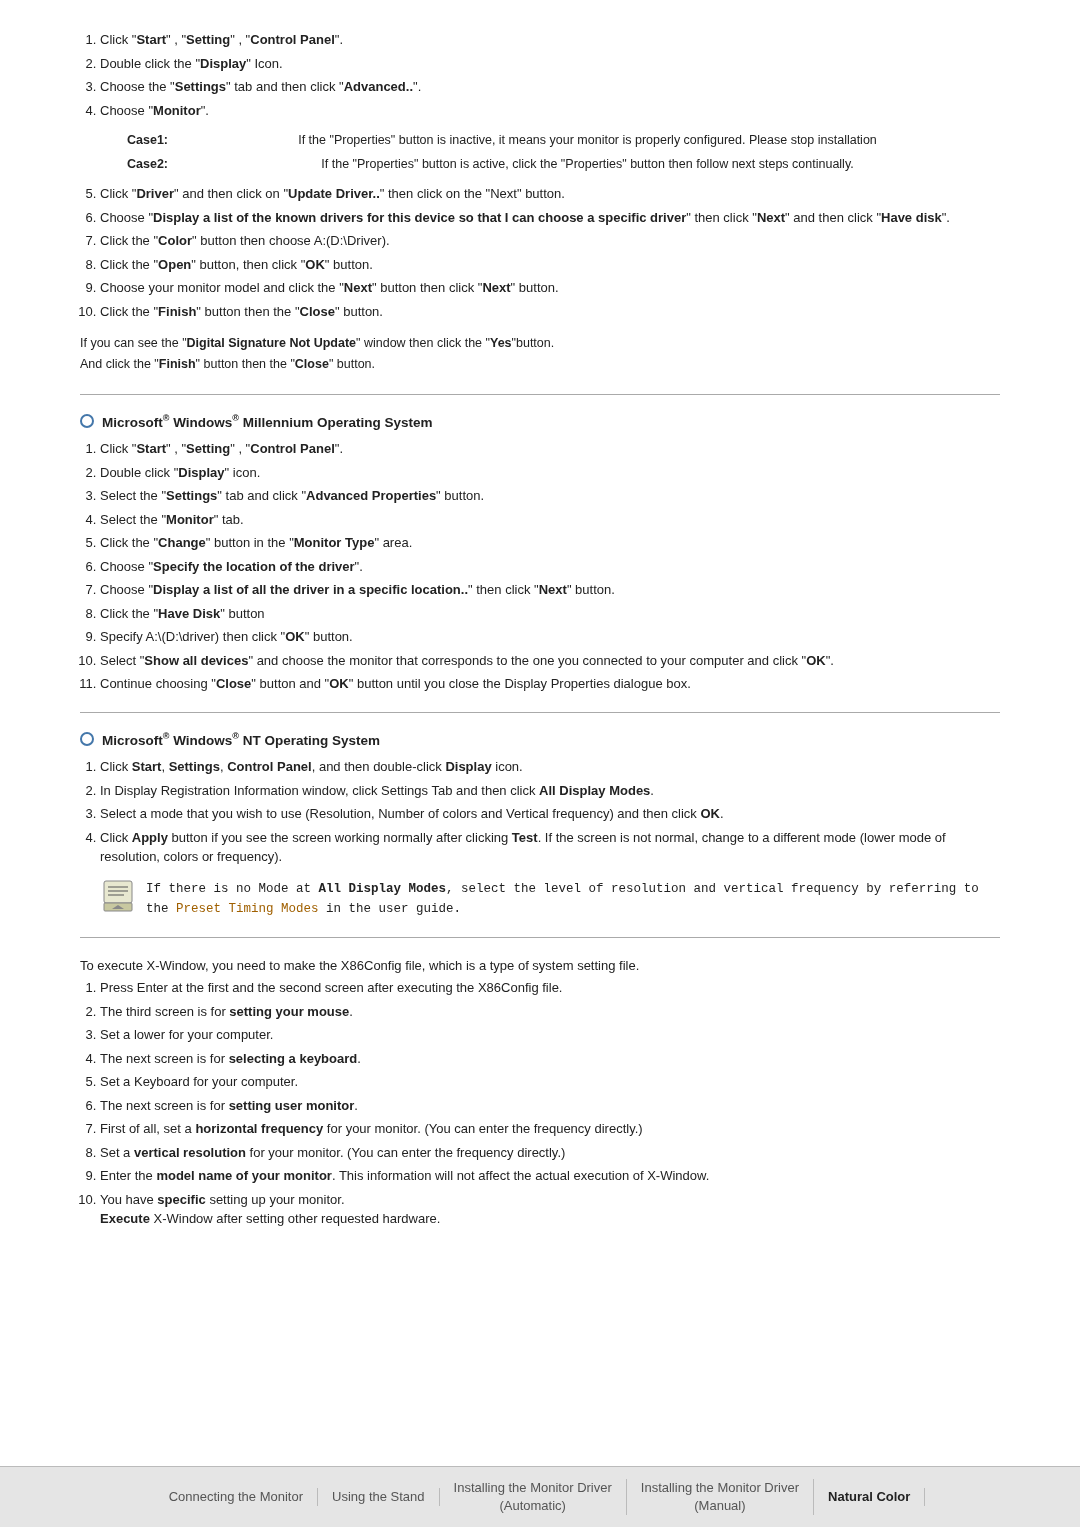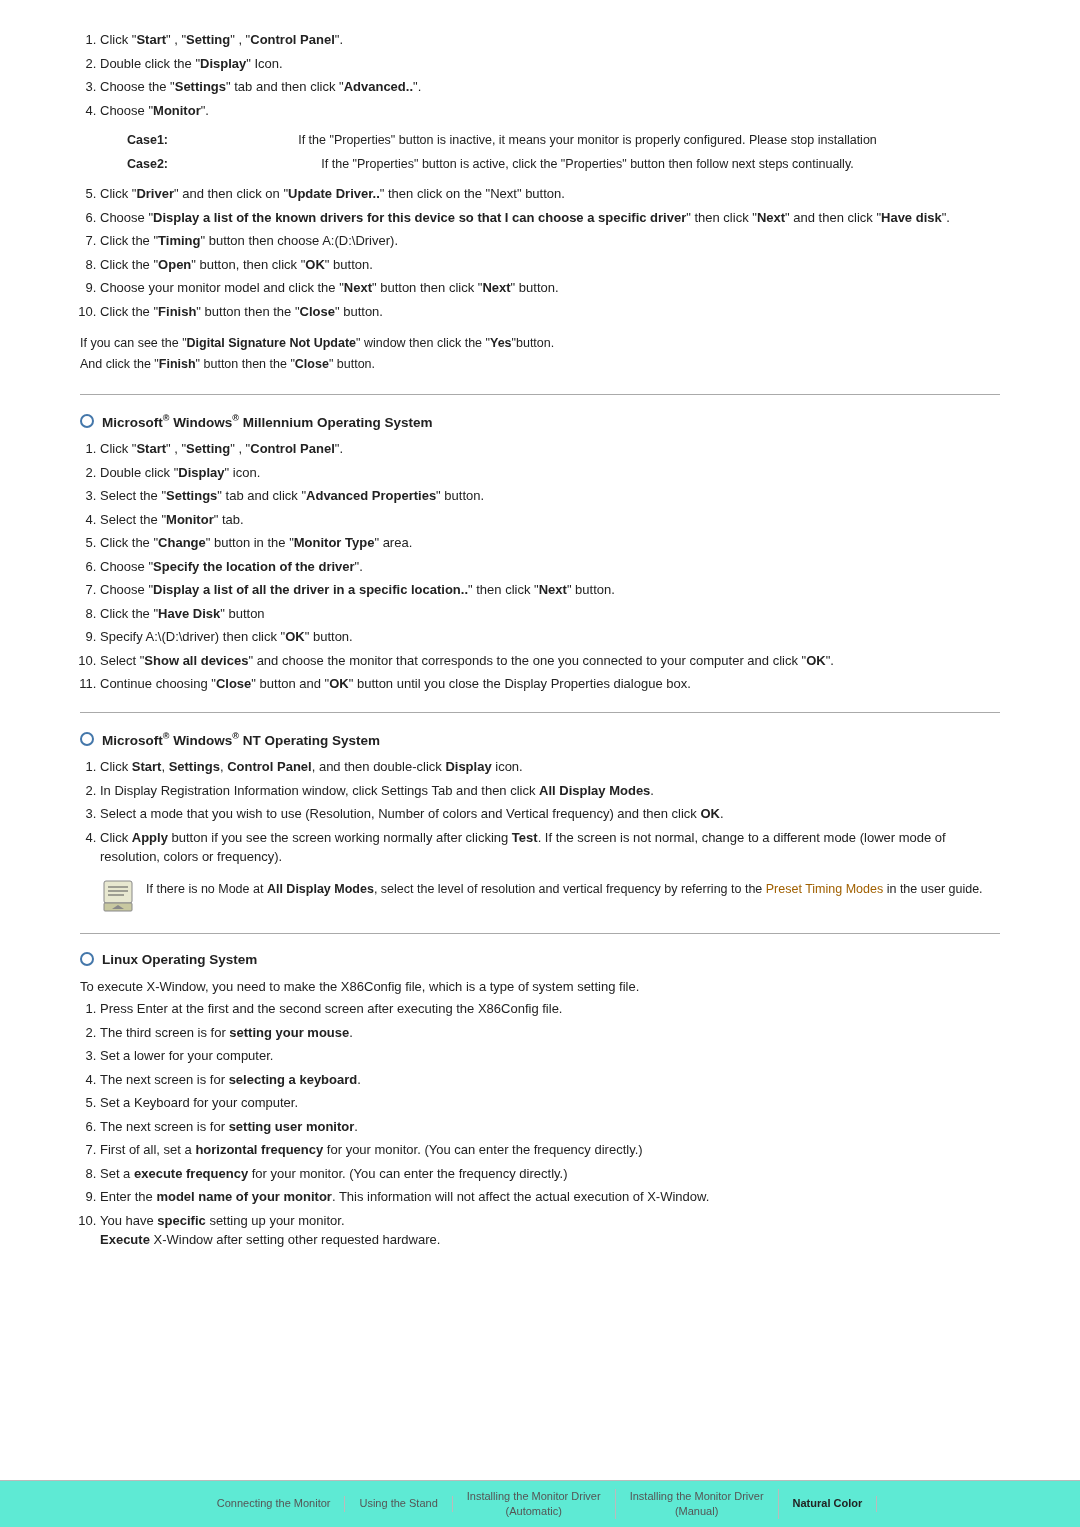--- a/index.html
+++ b/index.html
@@ -72,20 +72,21 @@
       flex-shrink: 0;
     }
     .note-text {
       flex: 1;
     }
     .tip-box {
       display: flex;
       align-items: flex-start;
       margin: 12px 0 10px 20px;
       font-size: 12.5px;
+      font-family: Liberation Mono, monospace;
     }
     .tip-icon {
       width: 36px;
       height: 36px;
       flex-shrink: 0;
       margin-right: 10px;
     }
     .tip-text {
       flex: 1;
       line-height: 1.6;
@@ -99,27 +100,27 @@
       font-size: 12.5px;
       line-height: 1.7;
     }
     
     .footer-nav {
       position: absolute;
       bottom: 0;
       left: 0;
       right: 0;
       border-top: 1px solid #bbb;
-      background: #5eead4;
-      height: 47px;
+      background: #e5e5e5;
+      height: 61px;
       display: flex;
       align-items: center;
       justify-content: center;
       gap: 0;
-      font-size: 11px;
+      font-size: 13px;
       color: #444;
     }
     .footer-nav .nav-item {
       padding: 0 14px;
       border-right: 1px solid #bbb;
       text-align: center;
       line-height: 1.4;
       color: #555;
     }
     .footer-nav .nav-item:first-child {
@@ -154,21 +155,21 @@
             <span class="note-text">If the "Properties" button is inactive, it means your monitor is properly configured. Please stop installation</span>
           </div>
           <div class="note-row">
             <span class="note-label">Case2:</span>
             <span class="note-text">If the "Properties" button is active, click the "Properties" button then follow next steps continually.</span>
           </div>
         </div>
       </li>
       <li>Click "<b>Driver</b>" and then click on "<b>Update Driver..</b>" then click on the "Next" button.</li>
       <li>Choose "<b>Display a list of the known drivers for this device so that I can choose a specific driver</b>" then click "<b>Next</b>" and then click "<b>Have disk</b>".</li>
-      <li>Click the "<b>Timing</b>" button then choose A:(D:\Driver).</li>
+      <li>Click the "<b>Color</b>" button then choose A:(D:\Driver).</li>
       <li>Click the "<b>Open</b>" button, then click "<b>OK</b>" button.</li>
       <li>Choose your monitor model and click the "<b>Next</b>" button then click "<b>Next</b>" button.</li>
       <li>Click the "<b>Finish</b>" button then the "<b>Close</b>" button.</li>
     </ol>
     <div class="ds-block">
       <div>If you can see the "<b>Digital Signature Not Update</b>" window then click the "<b>Yes</b>"button.</div>
       <div>And click the "<b>Finish</b>" button then the "<b>Close</b>" button.</div>
     </div>
   </div>
 
@@ -219,34 +220,30 @@
       </svg>
       <div class="tip-text">
         If there is no Mode at <b>All Display Modes</b>, select the level of resolution and vertical frequency by referring to the <a class="link-text" href="#">Preset Timing Modes</a> in the user guide.
       </div>
     </div>
   </div>
 
   <hr class="divider">
 
   <div class="section">
-    <div class="section-header">
-      <span class="bullet"></span>
-      <span class="section-title">Linux Operating System</span>
-    </div>
     <p style="margin-bottom:2px; line-height:1.6;">To execute X-Window, you need to make the X86Config file, which is a type of system setting file.</p>
     <ol>
       <li>Press Enter at the first and the second screen after executing the X86Config file.</li>
       <li>The third screen is for <b>setting your mouse</b>.</li>
       <li>Set a lower for your computer.</li>
       <li>The next screen is for <b>selecting a keyboard</b>.</li>
       <li>Set a Keyboard for your computer.</li>
       <li>The next screen is for <b>setting user monitor</b>.</li>
       <li>First of all, set a <b>horizontal frequency</b> for your monitor. (You can enter the frequency directly.)</li>
-      <li>Set a <b>execute frequency</b> for your monitor. (You can enter the frequency directly.)</li>
+      <li>Set a <b>vertical resolution</b> for your monitor. (You can enter the frequency directly.)</li>
       <li>Enter the <b>model name of your monitor</b>. This information will not affect the actual execution of X-Window.</li>
       <li>You have <b>specific</b> setting up your monitor.<br><b>Execute</b> X-Window after setting other requested hardware.</li>
     </ol>
   </div>
 
 </div>
 
 <div class="footer-nav">
   <div class="nav-item">
     <span>Connecting the Monitor</span>

